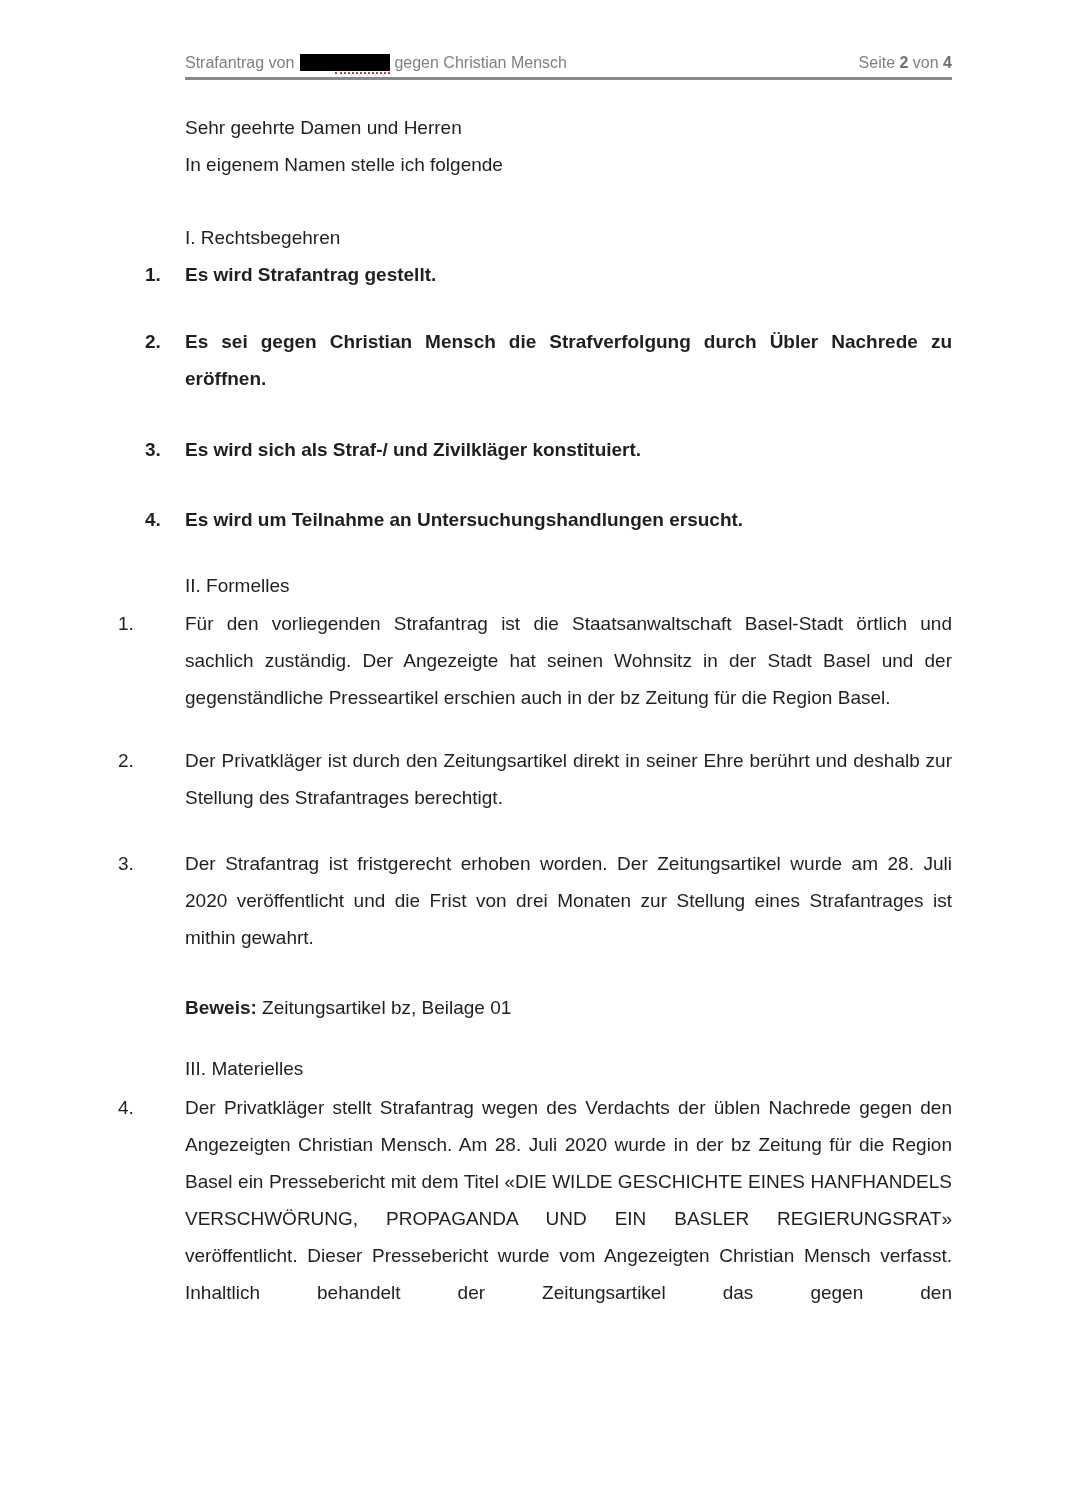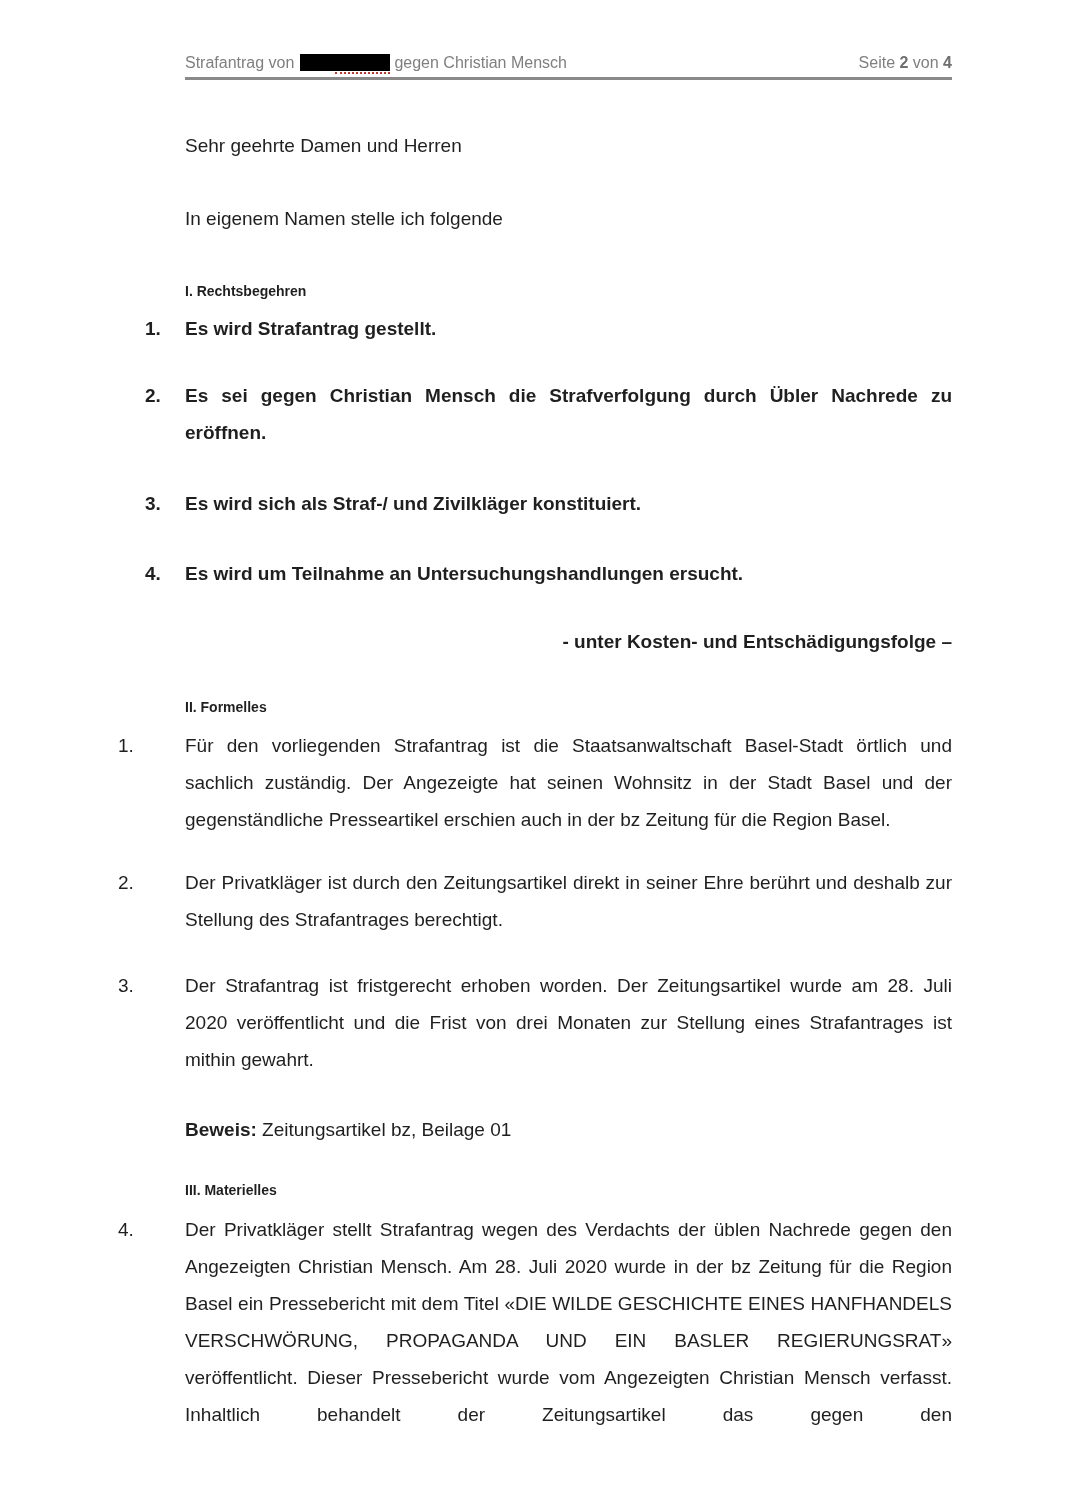--- a/index.html
+++ b/index.html
@@ -36,21 +36,21 @@
   }
   .redaction::after {
     content: "";
     position: absolute;
     right: 0; bottom: -3px;
     width: 62%;
     border-bottom: 2px dotted #c0392b;
   }
   
   .line { line-height: 37px; }
-  .sec-title { font-size: 14px; font-weight: bold; line-height: 37px; }
+  .sec-title { font-size: 19px; font-weight: normal; line-height: 37px; }
   .item { position: relative; line-height: 37px; }
   .item .num { position: absolute; top: 0; }
   .numA .num { left: -40px; }
   .numB .num { left: -67px; }
   .bold { font-weight: bold; }
   .just { text-align: justify; }
   .jlast { text-align: justify; text-align-last: justify; }
   .closing { text-align: right; font-weight: bold; line-height: 37px; }
   .b { font-weight: bold; }
 </style>
@@ -64,23 +64,23 @@
       <span>Strafantrag von</span><span class="redaction"></span><span>gegen Christian Mensch</span>
     </div>
     <div>
       <span>Seite</span>
       <span class="b">2</span>
       <span>von</span>
       <span class="b">4</span>
     </div>
   </div>
 
-  <p class="line" style="margin-top:47px">Sehr geehrte Damen und Herren</p>
+  <p class="line" style="margin-top:29px">Sehr geehrte Damen und Herren</p>
 
-  <p class="line" style="margin-top:36px">In eigenem Namen stelle ich folgende</p>
+  <p class="line" style="">In eigenem Namen stelle ich folgende</p>
 
   <h2 class="sec-title" style="margin-top:36px">I. Rechtsbegehren</h2>
 
   <div class="item numA bold">
     <span class="num">1.</span>
     <p>Es wird Strafantrag gestellt.</p>
   </div>
 
   <div class="item numA bold just" style="margin-top:30px">
     <span class="num">2.</span>
@@ -90,21 +90,20 @@
   <div class="item numA bold" style="margin-top:34px">
     <span class="num">3.</span>
     <p>Es wird sich als Straf-/ und Zivilkläger konstituiert.</p>
   </div>
 
   <div class="item numA bold" style="margin-top:33px">
     <span class="num">4.</span>
     <p>Es wird um Teilnahme an Untersuchungshandlungen ersucht.</p>
   </div>
 
-  <p class="closing" style="margin-top:31px">- unter Kosten- und Entschädigungsfolge –</p>
 
   <h2 class="sec-title" style="margin-top:29px">II. Formelles</h2>
 
   <div class="item numB just" style="margin-top:1px">
     <span class="num">1.</span>
     <p>Für den vorliegenden Strafantrag ist die Staatsanwaltschaft Basel-Stadt örtlich und sachlich zuständig. Der Angezeigte hat seinen Wohnsitz in der Stadt Basel und der gegenständliche Presseartikel erschien auch in der bz Zeitung für die Region Basel.</p>
   </div>
 
   <div class="item numB just" style="margin-top:26px">
     <span class="num">2.</span>

